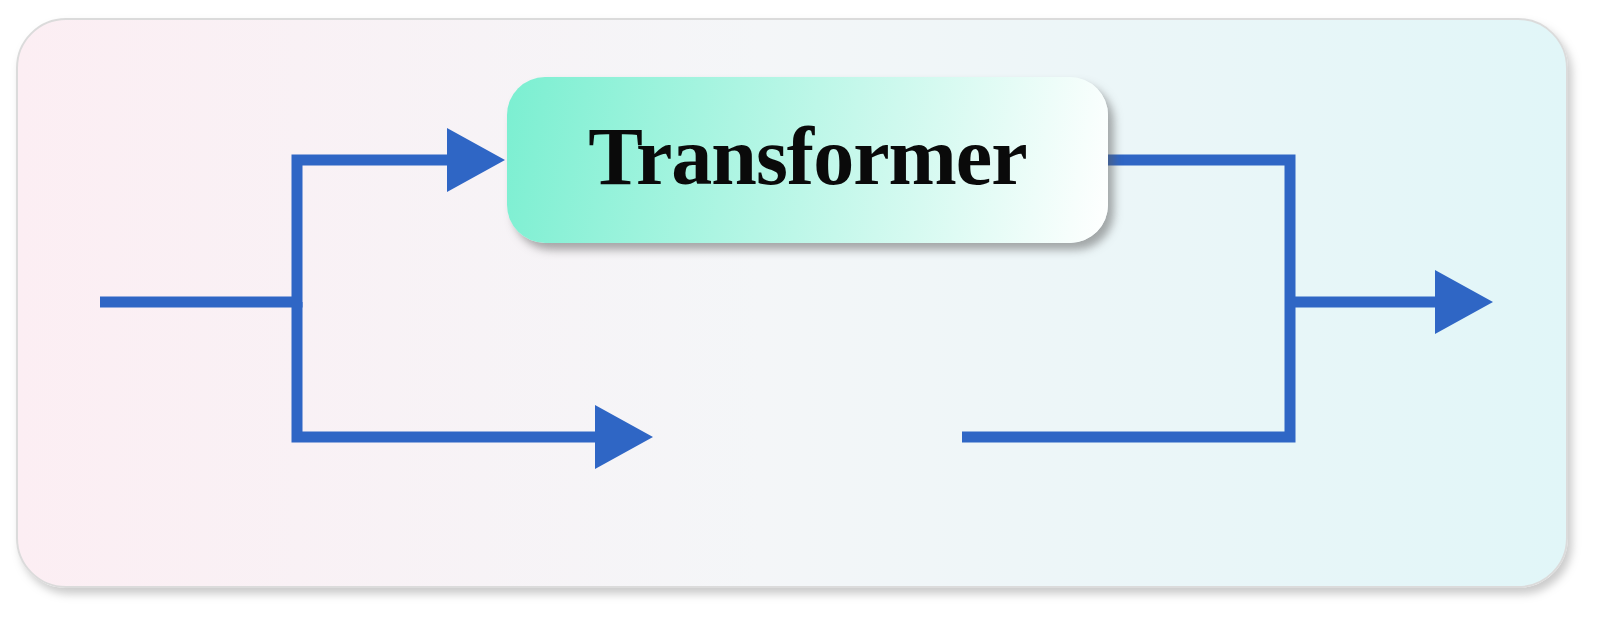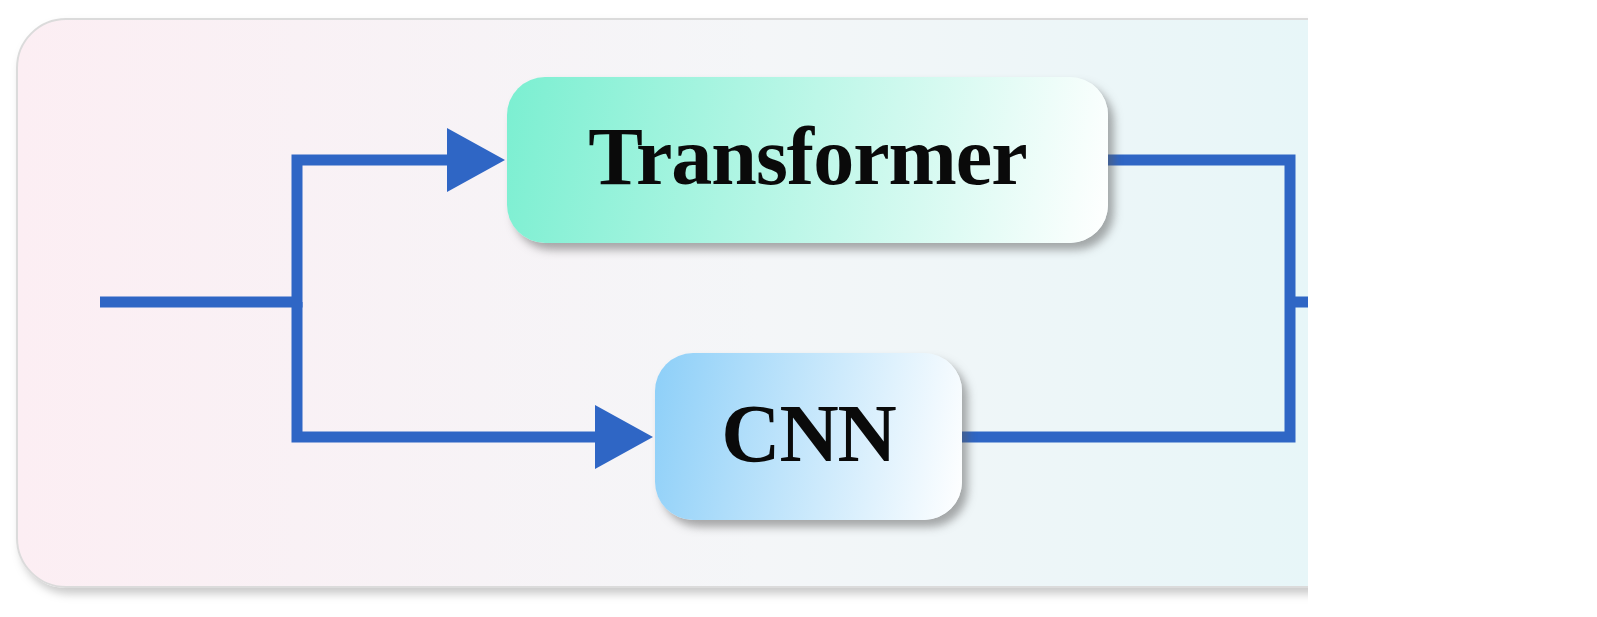--- a/index.html
+++ b/index.html
@@ -3,21 +3,21 @@
 <meta charset="utf-8">
 <style>
   html, body {
     margin: 0;
     padding: 0;
     background: #ffffff;
     font-family: "Liberation Serif", "DejaVu Serif", serif;
   }
   .canvas {
     position: relative;
-    width: 1308px;
+    width: 1597px;
     height: 617px;
     background: #ffffff;
     overflow: hidden;
   }
   .container {
     position: absolute;
     left: 16px;
     top: 18px;
     width: 1552px;
     height: 570px;
@@ -103,17 +103,14 @@
 
     <polygon class="head" points="447,128 505,160 447,192"></polygon>
     <polygon class="head" points="595,405 653,437 595,469"></polygon>
     <polygon class="head" points="1435,270 1493,302 1435,334"></polygon>
   </svg>
 
   <div class="node transformer">
     <span class="node-label">Transformer</span>
   </div>
 
-  <div class="node cnn">
-    <span class="node-label">CNN</span>
-  </div>
 
 </div>
 
 </body></html>

